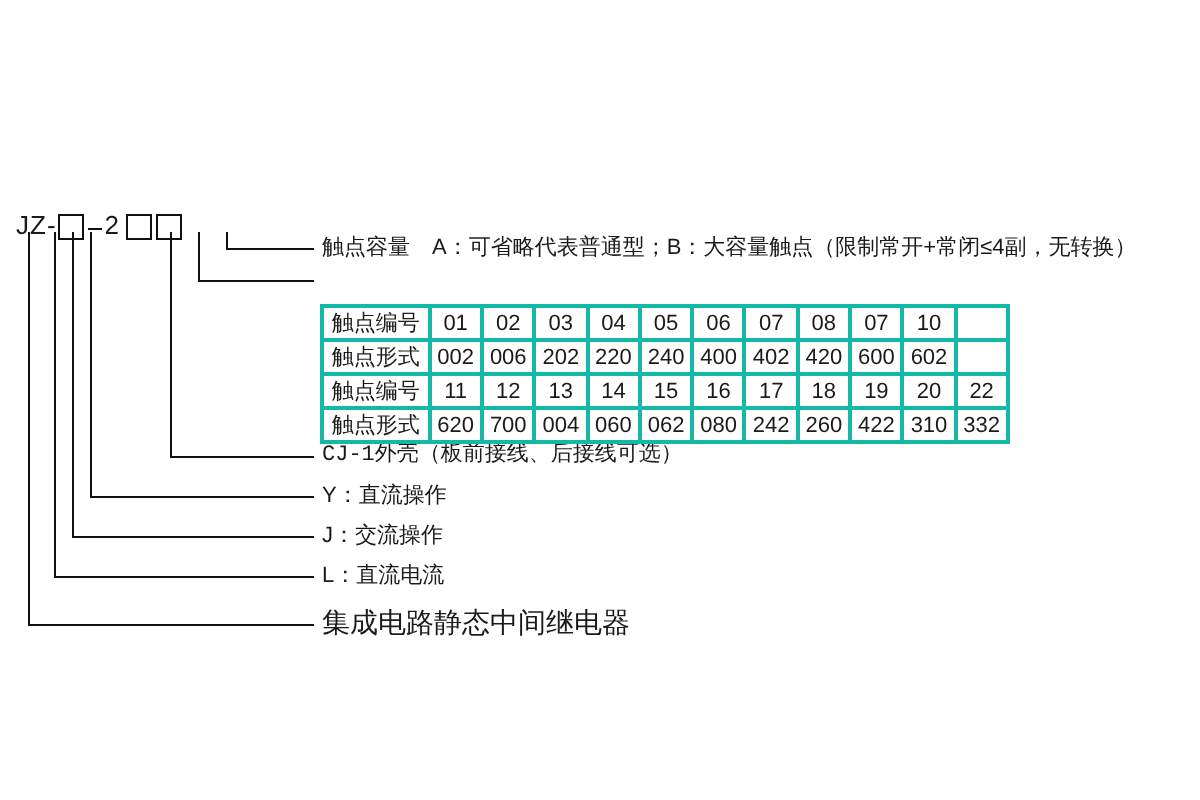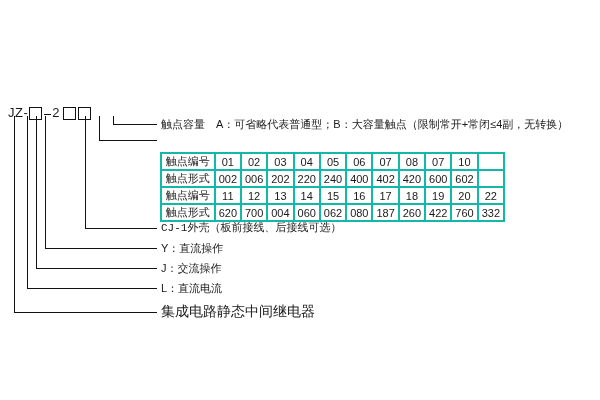--- a/index.html
+++ b/index.html
@@ -197,23 +197,23 @@
           <td class="empty-cell">22</td>
         </tr>
         <tr>
           <td class="head-cell">触点形式</td>
           <td class="val-cell">620</td>
           <td class="val-cell">700</td>
           <td class="val-cell">004</td>
           <td class="val-cell">060</td>
           <td class="val-cell">062</td>
           <td class="val-cell">080</td>
-          <td class="val-cell">187</td>
+          <td class="val-cell">242</td>
           <td class="val-cell">260</td>
           <td class="val-cell">422</td>
-          <td class="val-cell">760</td>
+          <td class="val-cell">310</td>
           <td class="empty-cell">332</td>
         </tr>
       </tbody>
     </table>
   </div>
 
 </div>
 
 </body></html>

